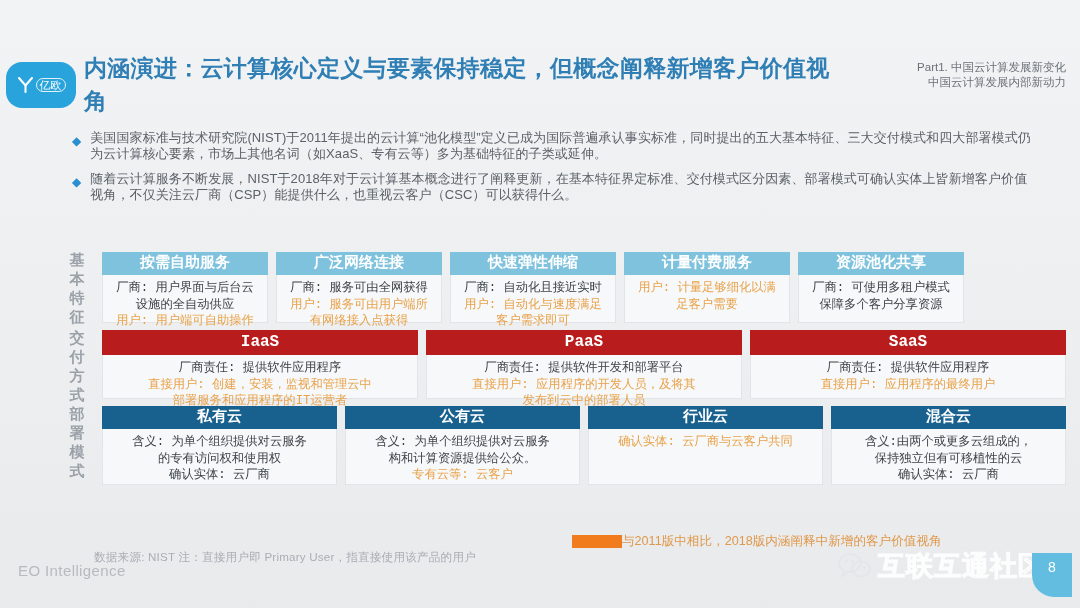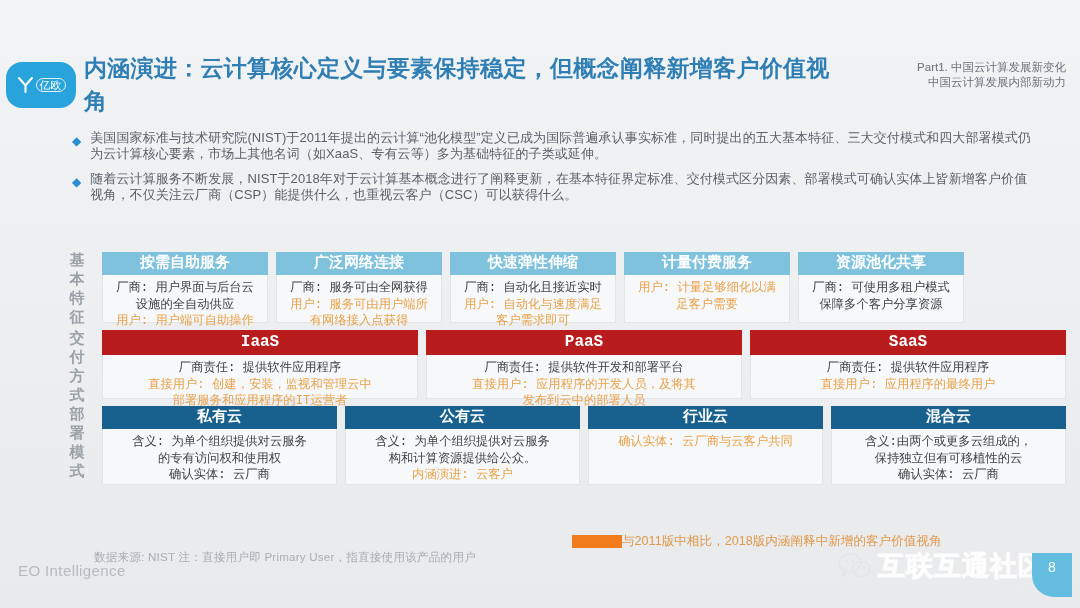--- a/index.html
+++ b/index.html
@@ -201,21 +201,21 @@
             <div class="t-dark">含义: 为单个组织提供对云服务</div>
             <div class="t-dark">的专有访问权和使用权</div>
             <div class="t-dark">确认实体: 云厂商</div>
           </div>
         </div>
         <div class="card c">
           <div class="cap">公有云</div>
           <div class="body">
             <div class="t-dark">含义: 为单个组织提供对云服务</div>
             <div class="t-dark">构和计算资源提供给公众。</div>
-            <div class="t-orange">内涵演进: 云客户</div>
+            <div class="t-orange">专有云等: 云客户</div>
           </div>
         </div>
         <div class="card c">
           <div class="cap">行业云</div>
           <div class="body">
             <div class="t-orange">确认实体: 云厂商与云客户共同</div>
           </div>
         </div>
         <div class="card c">
           <div class="cap">混合云</div>

